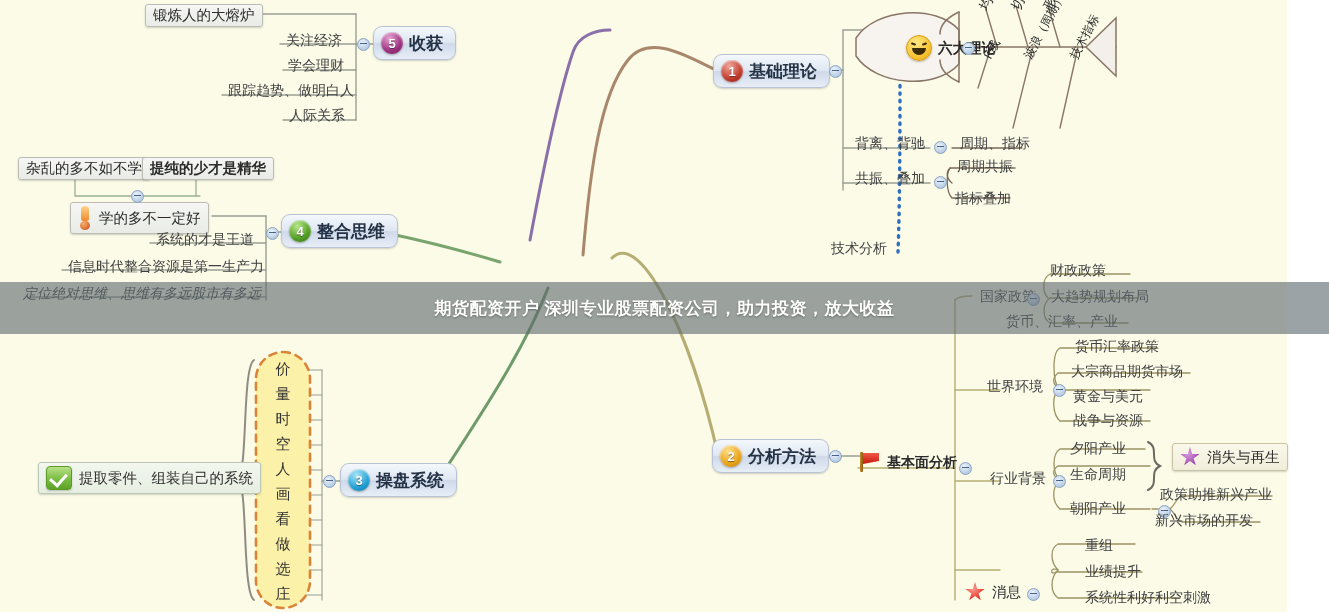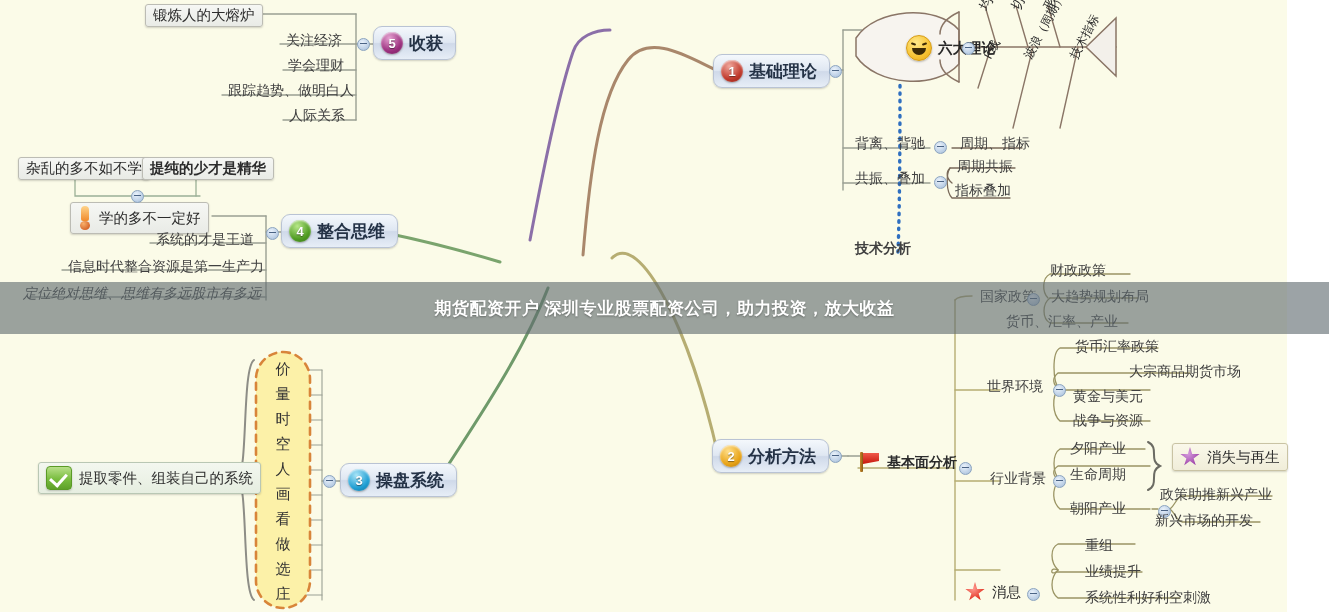--- a/index.html
+++ b/index.html
@@ -288,23 +288,23 @@
     <div class="node" style="left:1022px;top:55px;font-size:12px;transform:rotate(-62deg);transform-origin:left top;">波浪（周期）</div>
     <div class="node" style="left:1068px;top:55px;font-size:12px;transform:rotate(-62deg);transform-origin:left top;">技术指标</div>
 
     <div class="node leaf" style="left:850px;top:135px;">背离、背驰</div>
     <span class="collapse" style="position:absolute;left:934px;top:141px;"></span>
     <div class="node leaf" style="left:955px;top:135px;">周期、指标</div>
 
     <div class="node leaf" style="left:850px;top:170px;">共振、叠加</div>
     <span class="collapse" style="position:absolute;left:934px;top:176px;"></span>
     <div class="node leaf" style="left:952px;top:158px;">周期共振</div>
-    <div class="node leaf" style="left:950px;top:182px;">指标叠加</div>
-
-    <div class="node leaf" style="left:850px;top:240px;font-weight:bold;">技术分析</div>
+    <div class="node leaf" style="left:950px;top:190px;">指标叠加</div>
+
+    <div class="node leaf" style="left:826px;top:240px;">技术分析</div>
 
     <div class="node pill" style="left:712px;top:439px;">
       <span class="badge" style="background:radial-gradient(circle at 38% 28%,#ffdf8a,#e8a317 62%,#b07408 100%);">2</span>
       <span>分析方法</span>
     </div>
     <span class="collapse" style="position:absolute;left:829px;top:450px;"></span>
 
     <div class="node icon-leaf" style="left:858px;top:452px;font-size:14px;font-weight:bold;">
       <span class="flag">
         <span class="pole"></span>
@@ -316,21 +316,21 @@
 
     <div class="node leaf" style="left:975px;top:288px;">国家政策</div>
     <span class="collapse" style="position:absolute;left:1027px;top:293px;"></span>
     <div class="node leaf" style="left:1045px;top:262px;">财政政策</div>
     <div class="node leaf" style="left:1046px;top:288px;">大趋势规划布局</div>
     <div class="node leaf" style="left:1001px;top:313px;">货币、汇率、产业</div>
 
     <div class="node leaf" style="left:982px;top:378px;">世界环境</div>
     <span class="collapse" style="position:absolute;left:1053px;top:384px;"></span>
     <div class="node leaf" style="left:1070px;top:338px;">货币汇率政策</div>
-    <div class="node leaf" style="left:1124px;top:363px;text-align:right;">大宗商品期货市场</div>
+    <div class="node leaf" style="left:1066px;top:363px;text-align:right;">大宗商品期货市场</div>
     <div class="node leaf" style="left:1068px;top:388px;">黄金与美元</div>
     <div class="node leaf" style="left:1068px;top:412px;">战争与资源</div>
 
     <div class="node leaf" style="left:985px;top:470px;">行业背景</div>
     <span class="collapse" style="position:absolute;left:1053px;top:475px;"></span>
     <div class="node leaf" style="left:1065px;top:440px;">夕阳产业</div>
     <div class="node leaf" style="left:1065px;top:466px;">生命周期</div>
     <div class="node leaf" style="left:1065px;top:500px;">朝阳产业</div>
     <span class="collapse" style="position:absolute;left:1158px;top:505px;"></span>
     <div class="node leaf" style="left:1155px;top:486px;">政策助推新兴产业</div>

